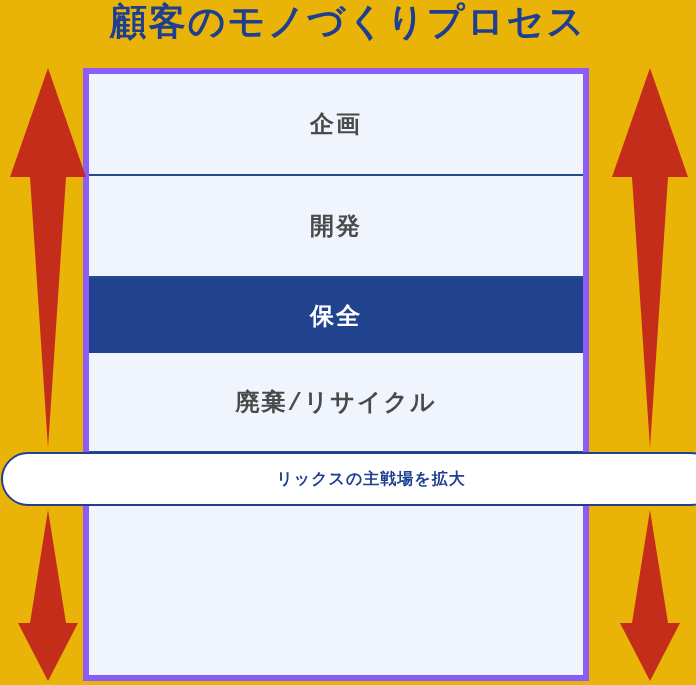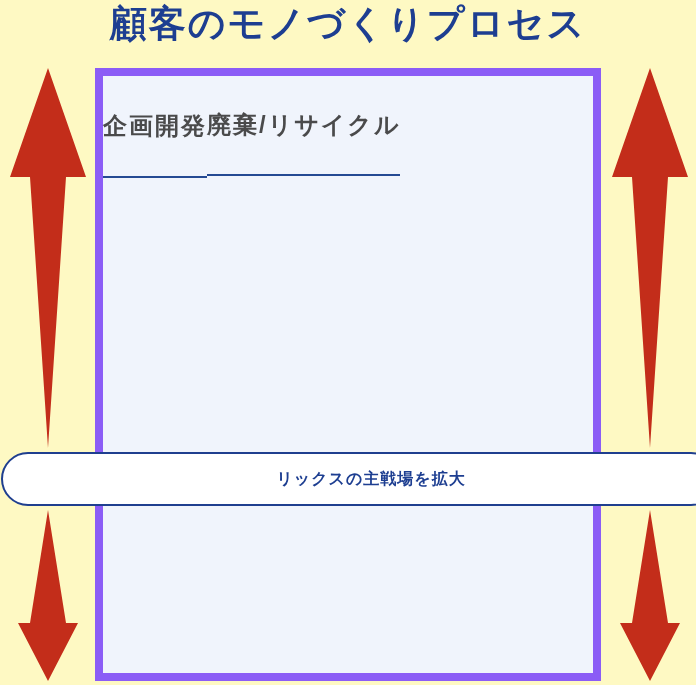--- a/index.html
+++ b/index.html
@@ -5,47 +5,48 @@
   html, body {
     margin: 0;
     padding: 0;
     background: #ffffff;
     font-family: "Liberation Sans", "DejaVu Sans", sans-serif;
   }
   .canvas {
     position: relative;
     width: 696px;
     height: 685px;
-    background: #fef9c3;
+    background: #eab308;
     overflow: hidden;
+    font-family: Liberation Mono, monospace;
   }
   .diagram-title {
     position: absolute;
     top: 0px;
     left: 95px;
     width: 506px;
     margin: 0;
     text-align: center;
     font-size: 37px;
     line-height: 48px;
     font-weight: 800;
     letter-spacing: 2px;
     color: #1d3e91;
   }
   .process-column {
     position: absolute;
-    left: 95px;
+    left: 83px;
     top: 68px;
     width: 506px;
     height: 613px;
     box-sizing: border-box;
-    border: 8px solid #8b5cf6;
+    border: 6px solid #8b5cf6;
     background: #f0f4fc;
     display: flex;
-    flex-direction: row;
+    flex-direction: column;
     z-index: 1;
   }
   .process-box {
     box-sizing: border-box;
     display: flex;
     align-items: center;
     justify-content: center;
     font-size: 24px;
     font-weight: 700;
     letter-spacing: 2px;
@@ -105,18 +106,19 @@
     <polygon points="48,68 10,177 30,177 48,448 66,177 86,177" fill="#c32d1a"></polygon>
     <polygon points="48,510 66,623 78,623 48,681 18,623 30,623" fill="#c32d1a"></polygon>
 
     <polygon points="650,68 612,177 632,177 650,448 668,177 688,177" fill="#c32d1a"></polygon>
     <polygon points="650,510 668,623 680,623 650,681 620,623 632,623" fill="#c32d1a"></polygon>
   </svg>
 
   <div class="process-column">
     <div class="process-box light box-kikaku">企画</div>
     <div class="process-box light box-kaihatsu">開発</div>
+    <div class="process-box dark box-hozen">保全</div>
     <div class="process-box light box-haiki">廃棄/リサイクル</div>
   </div>
 
   <div class="callout-pill">リックスの主戦場を拡大</div>
 
 </div>
 
 </body></html>

